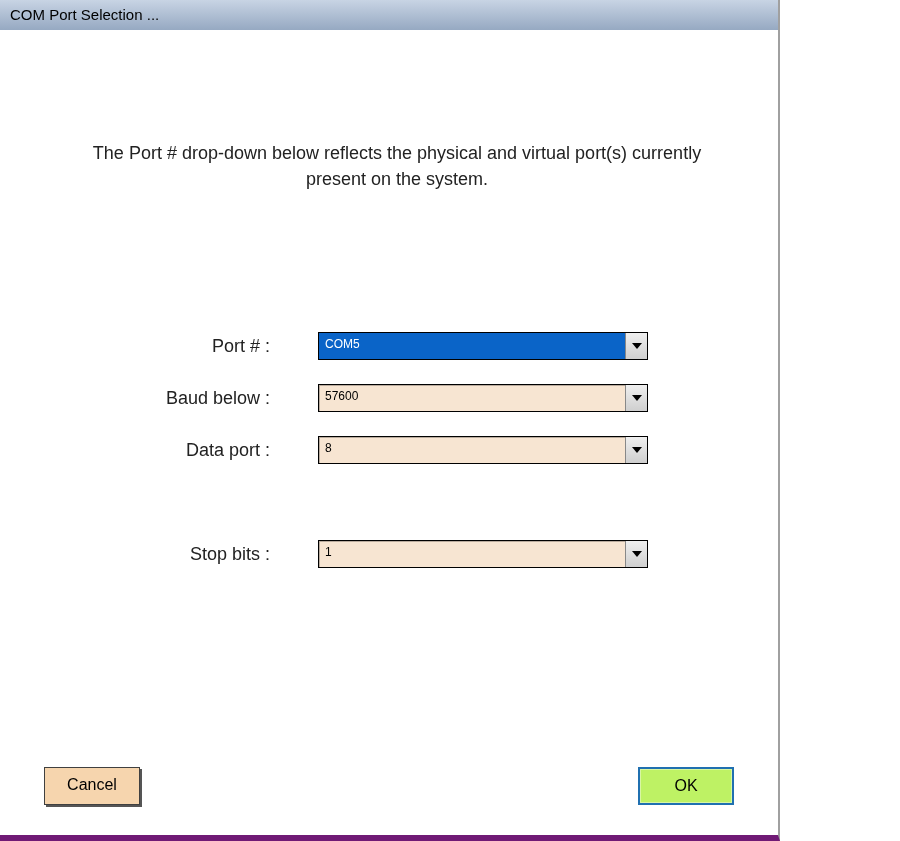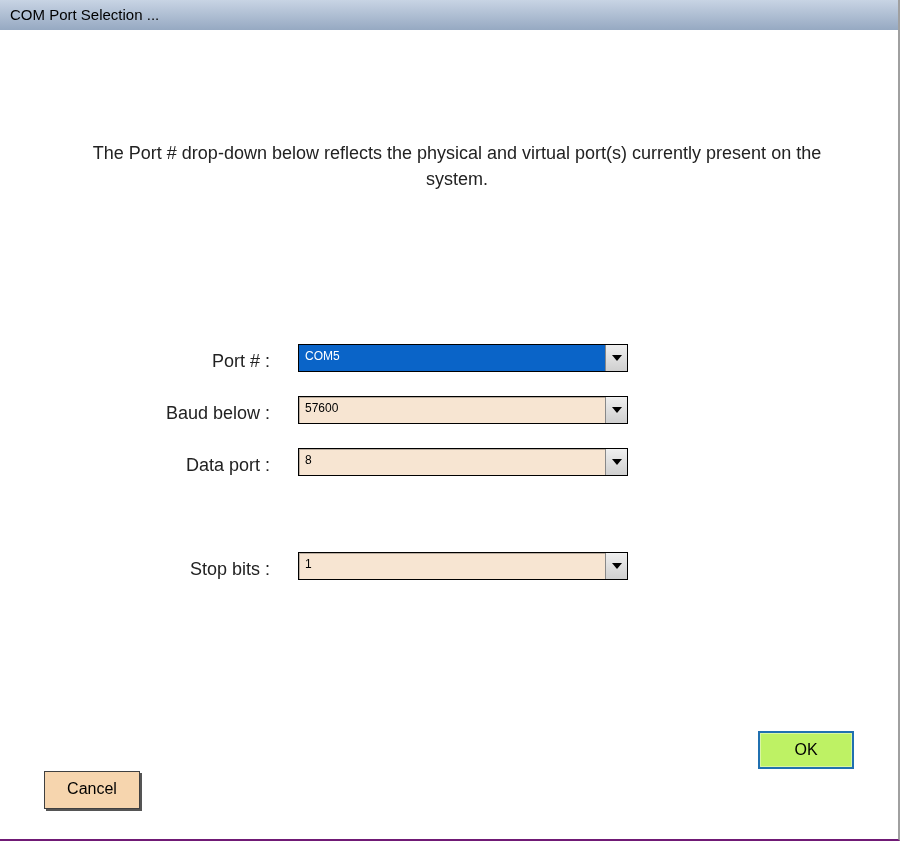--- a/index.html
+++ b/index.html
@@ -5,24 +5,24 @@
     * { box-sizing: border-box; }
     body {
       margin: 0;
       padding: 0;
       font-family: Arial, sans-serif;
       font-size: 15px;
       color: #000;
       background: #fff;
     }
     .window {
-      width: 900px;
+      width: 780px;
       height: 841px;
       border-right: 2px solid #a0a0a0;
-      border-bottom: 2px solid #701a75;
+      border-bottom: 6px solid #701a75;
       background: #fff;
       position: relative;
     }
     .titlebar {
       height: 30px;
       background: linear-gradient(#c8d4e4, #96a9c2);
       color: #000;
       font-size: 15px;
       padding: 6px 10px 0 10px;
     }
@@ -45,22 +45,23 @@
       right: 0;
     }
     .form-rows {
       position: absolute;
       top: 290px;
       left: 0;
       right: 0;
     }
     .form-row {
       display: flex;
-      align-items: flex-end;
+      align-items: center;
       height: 52px;
+      gap: 20px;
     }
     .form-label {
       width: 298px;
       text-align: right;
       font-size: 18px;
       color: #222;
       padding-right: 28px;
     }
     .dropdown {
       width: 330px;
@@ -115,21 +116,20 @@
       font-size: 16px;
       text-align: center;
       padding-top: 8px;
       cursor: pointer;
       user-select: none;
     }
     .btn-cancel {
       background: #f6d5ae;
       border: 1px solid #404040;
       box-shadow: 2px 2px 0 #555;
-      margin-top: 40px;
     }
     .btn-ok {
       background: #bef264;
       border: 2px solid #2070b0;
       box-shadow: inset 0 0 0 1px rgba(255,255,255,0.4);
     }
   </style>
 </head>
 <body>
 

